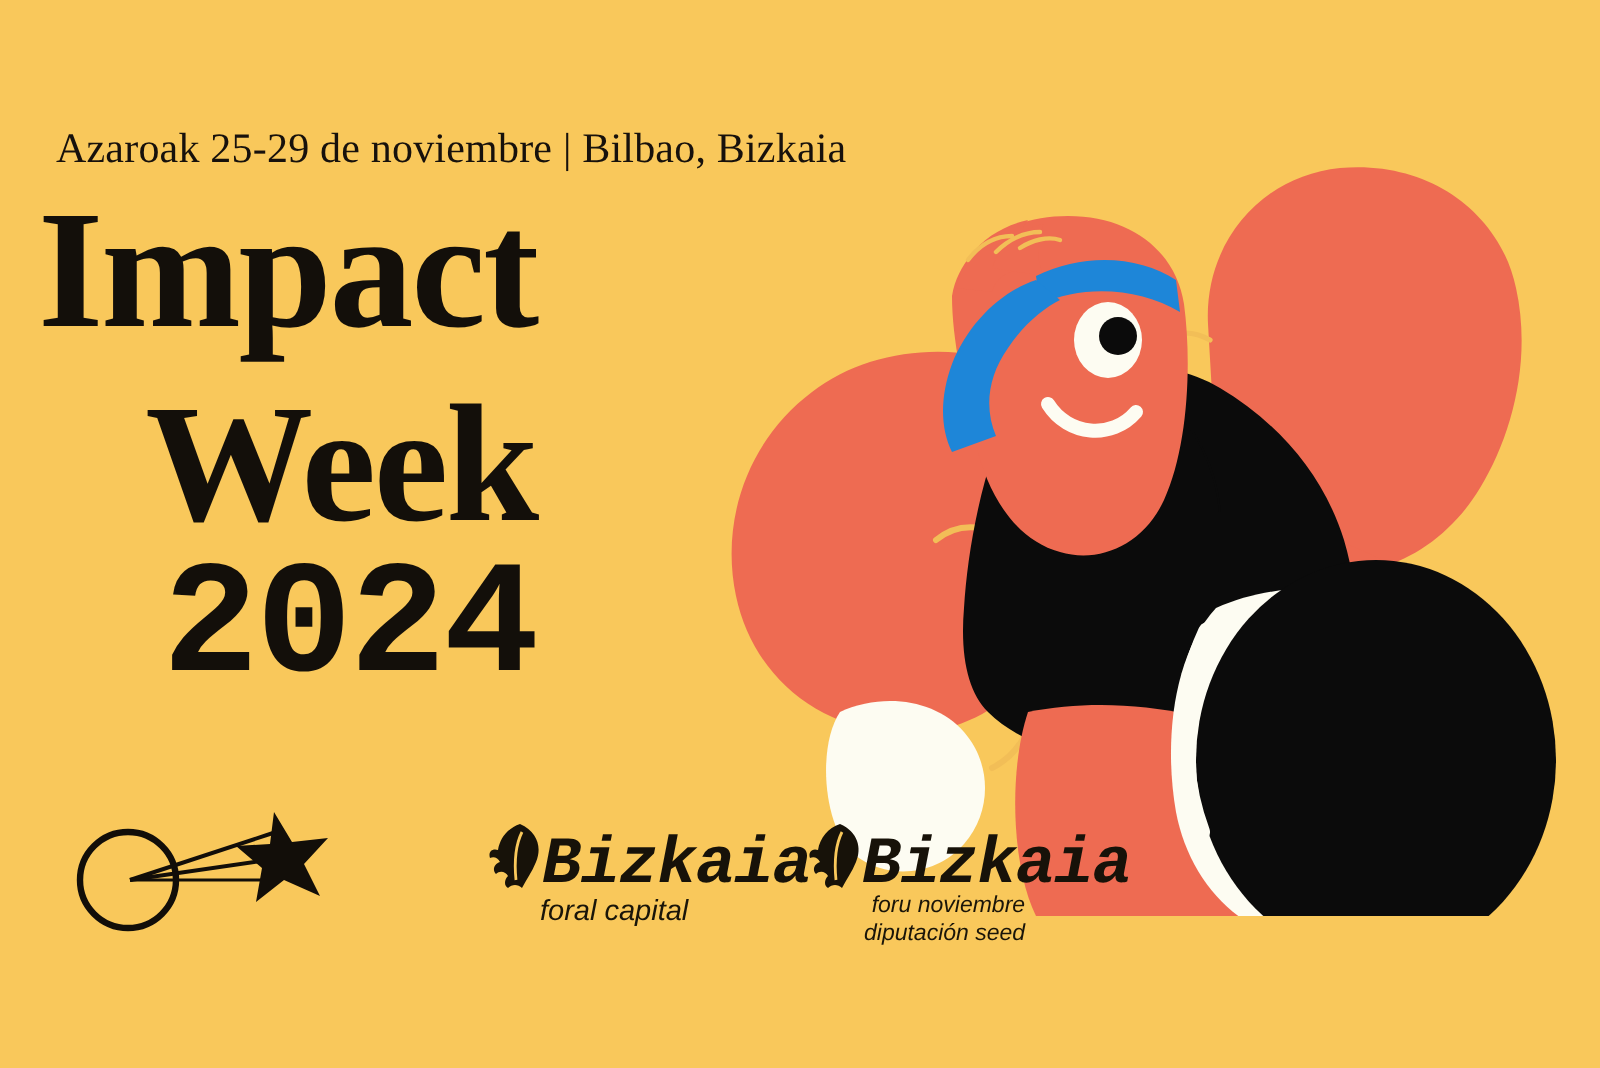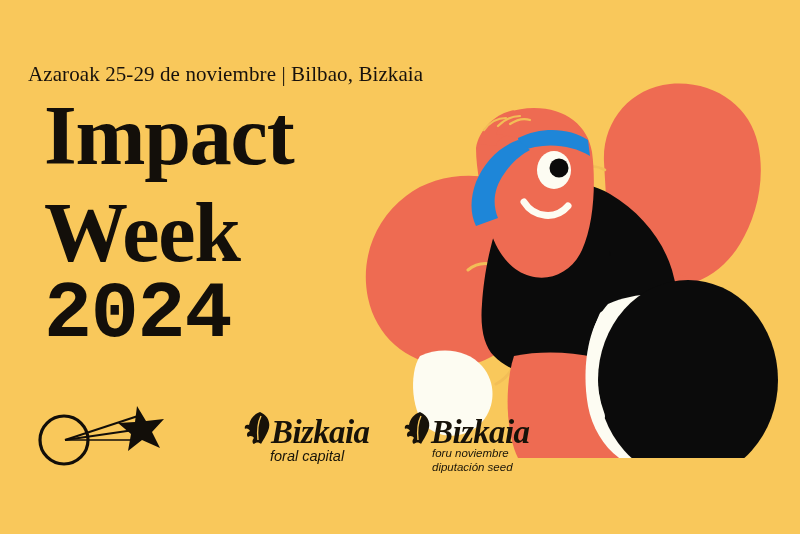--- a/index.html
+++ b/index.html
@@ -7,37 +7,38 @@
     padding: 0;
     background: #ffffff;
   }
   #poster {
     position: relative;
     width: 800px;
     height: 534px;
     overflow: hidden;
     background: #F9C85B;
     font-family: "Liberation Serif", serif;
+    text-align: right;
   }
 
   
   .tagline {
     position: absolute;
     left: 28px;
     top: 62px;
     font-family: "Liberation Serif", serif;
     font-size: 21px;
     font-weight: 400;
     letter-spacing: 0.1px;
     color: #17110c;
     white-space: nowrap;
   }
   .title {
     position: absolute;
-    left: 44px;
+    left: 19px;
     top: 96px;
     font-family: "Liberation Serif", serif;
     font-weight: 700;
     font-size: 84px;
     line-height: 0.96;
     letter-spacing: -1.2px;
     color: #130f0a;
   }
   .title .tline { display: block; }
   .title .tline.l2 { margin-top: 16px; }
@@ -69,21 +70,21 @@
     font-weight: 700;
     font-size: 21px;
     letter-spacing: 0.2px;
     color: #120e09;
     white-space: nowrap;
   }
 
   .bz-row { position: absolute; left: 0; top: 6px; display: flex; align-items: flex-end; }
   .bz-leaf { display: block; }
   .bz-word {
-    font-family: Liberation Serif, serif;
+    font-family: Liberation Mono, monospace;
     font-weight: 700;
     font-style: italic;
     font-size: 33px;
     line-height: 0.95;
     letter-spacing: -0.6px;
     color: #171209;
     margin-left: -3px;
   }
   .bz-sub {
     position: absolute;

